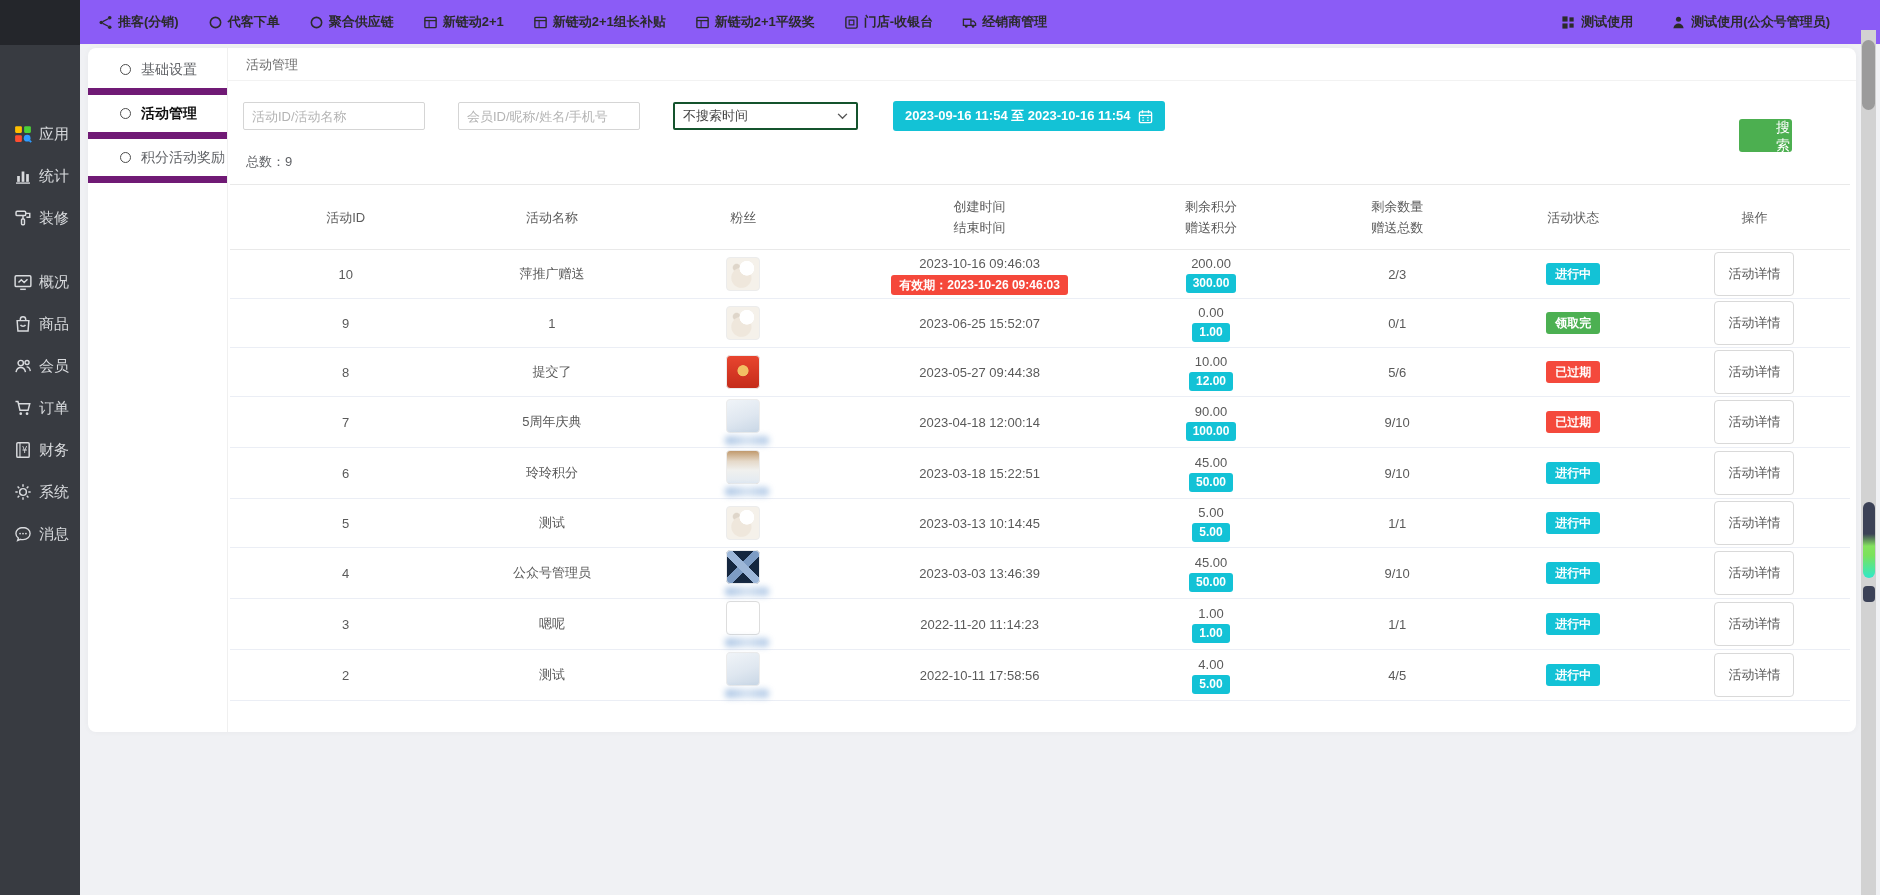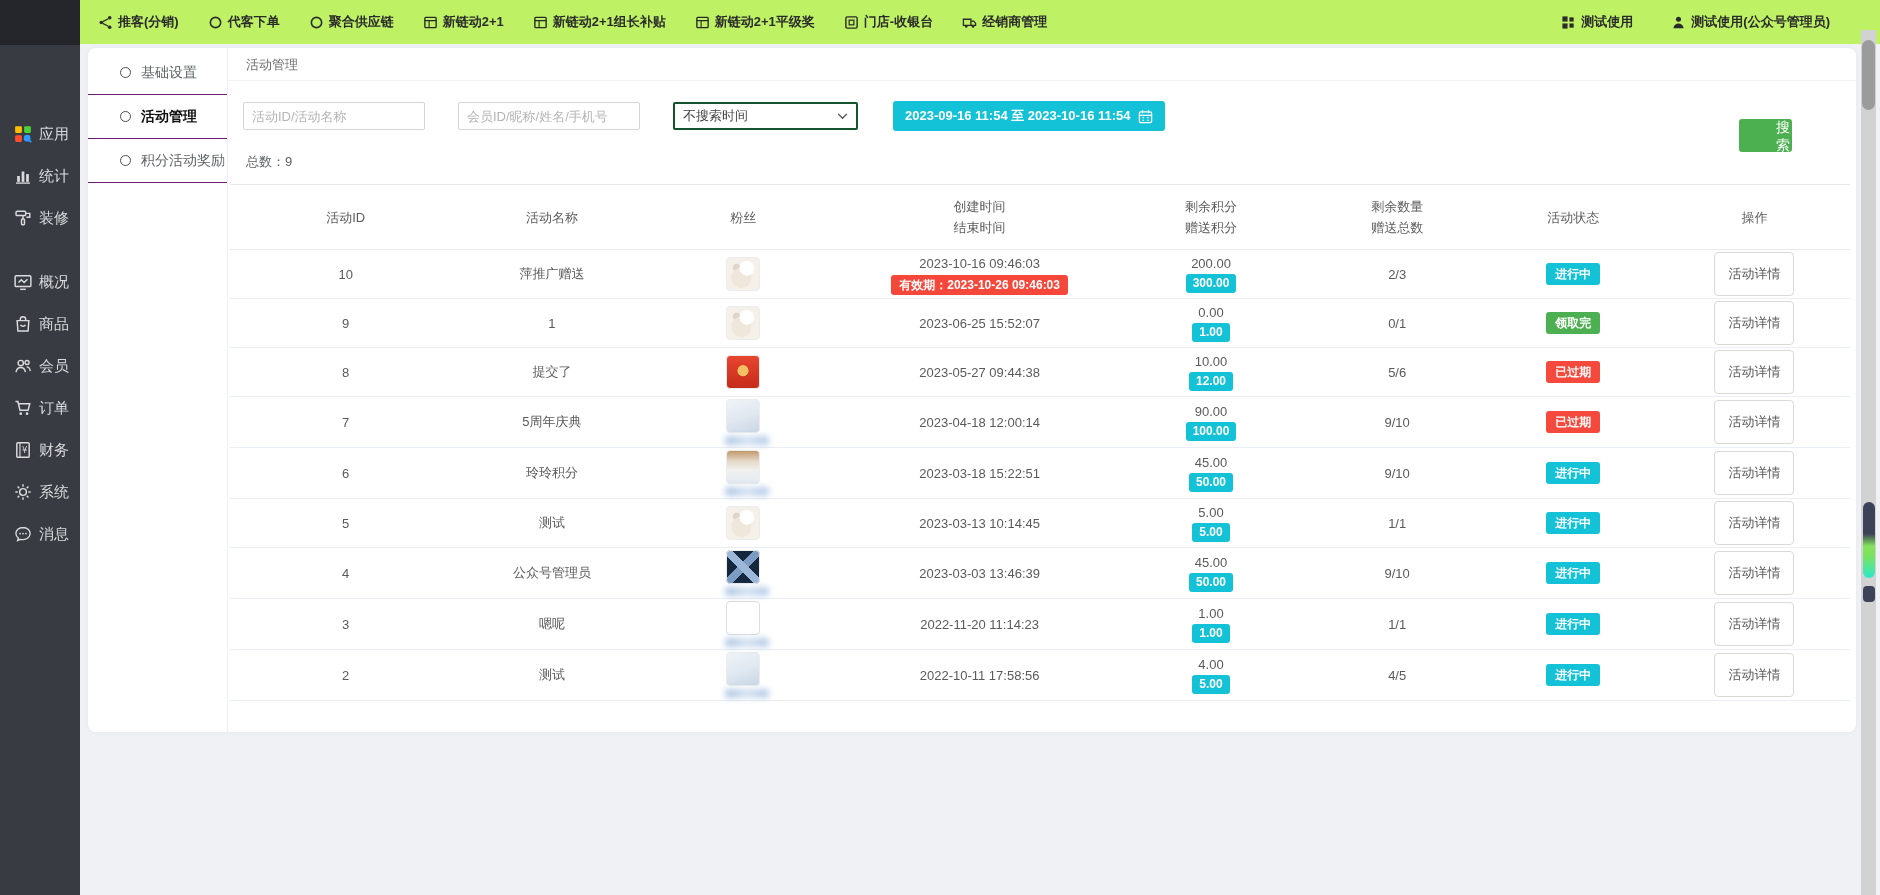--- a/index.html
+++ b/index.html
@@ -7,21 +7,21 @@
   body {
     position:relative;
     background:#f0f1f4;
     font-family:"Liberation Sans","DejaVu Sans",sans-serif;
     color:#333;
   }
 
   
   .topbar {
     position:absolute; left:80px; top:0; right:0; height:45px;
-    background:#bef264; border-bottom:1px solid #f0f0f0;
+    background:#8b5cf6; border-bottom:1px solid #f0f0f0;
     display:flex; align-items:center; padding:0 50px 0 18px; z-index:3;
   }
   .tn-item {
     display:flex; align-items:center; gap:5px; margin-right:29px;
     font-size:13px; font-weight:bold; color:#2b2b2b; cursor:pointer; white-space:nowrap;
   }
   .tn-right { margin-left:auto; display:flex; align-items:center; gap:38px; }
   .tn-right .tn-item { margin-right:0; }
   .tn-ic { width:15px; height:15px; flex:0 0 auto; }
 
@@ -43,21 +43,21 @@
   .card {
     position:absolute; left:88px; top:48px; width:1768px; height:684px;
     background:#fff; border-radius:8px; box-shadow:0 0 6px rgba(0,0,0,.04);
     display:flex; z-index:2;
   }
 
   
   .submenu { width:140px; flex:0 0 auto; border-right:1px solid #f0f0f0; padding-top:3px; }
   .sm-item {
     height:44px; display:flex; align-items:center; gap:10px; padding-left:32px;
-    font-size:14px; color:#606266; border-bottom:1px solid #701a75; cursor:pointer;
+    font-size:14px; color:#606266; border-bottom:7px solid #701a75; cursor:pointer;
   }
   .sm-item .dot {
     width:11px; height:11px; border:1.6px solid #4d4d4d; border-radius:50%; flex:0 0 auto;
   }
   .sm-item.active { color:#111; font-weight:bold; }
 
   
   .main { flex:1; position:relative; }
   .page-title {
     height:33px; line-height:33px; padding-left:18px;

